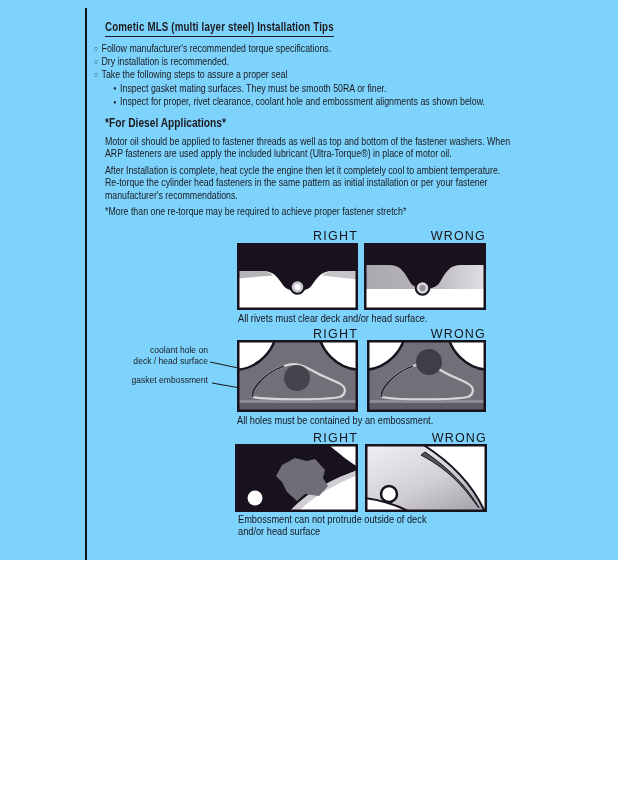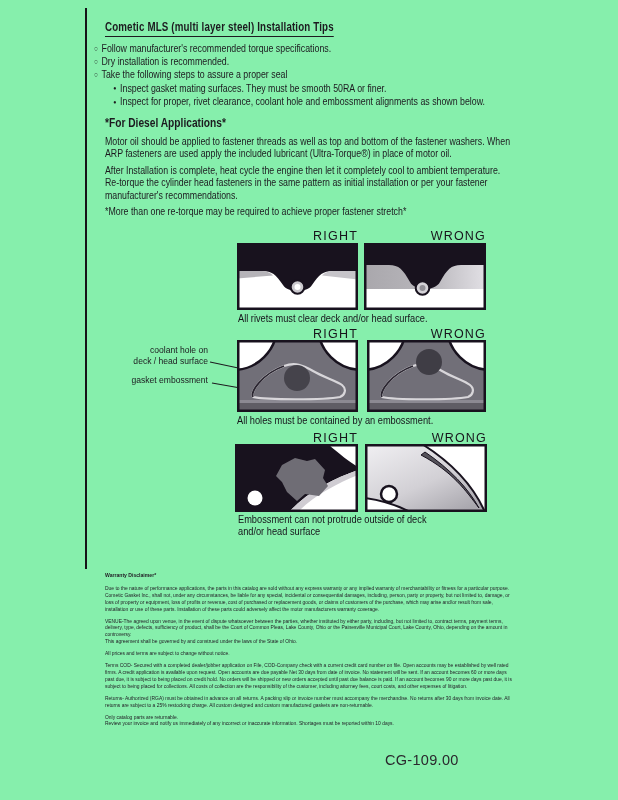--- a/index.html
+++ b/index.html
@@ -1,16 +1,16 @@
 <!DOCTYPE html>
 <html><head>
 <meta charset="utf-8">
 <style>
   html,body{margin:0;padding:0;background:#ffffff;}
-  .page{position:relative;width:618px;height:800px;background:#86efac;overflow:hidden;
+  .page{position:relative;width:618px;height:560px;background:#7dd3fc;overflow:hidden;
         font-family:"Liberation Sans","DejaVu Sans",sans-serif;color:#1c1a1f;}
   .vrule{position:absolute;left:85px;top:8px;width:2px;height:561px;background:#161418;}
 
   .title{position:absolute;left:105px;top:19px;margin:0;font-size:13px;font-weight:bold;
          white-space:nowrap;letter-spacing:.2px;border-bottom:1.6px solid #1c1a1f;padding-bottom:2px;
          transform:scaleX(.75);transform-origin:left top;}
 
   .squeeze{transform:scaleX(.88);transform-origin:left top;}
 
   .bullets{position:absolute;left:94px;top:42px;width:540px;font-size:10px;line-height:13.2px;}

